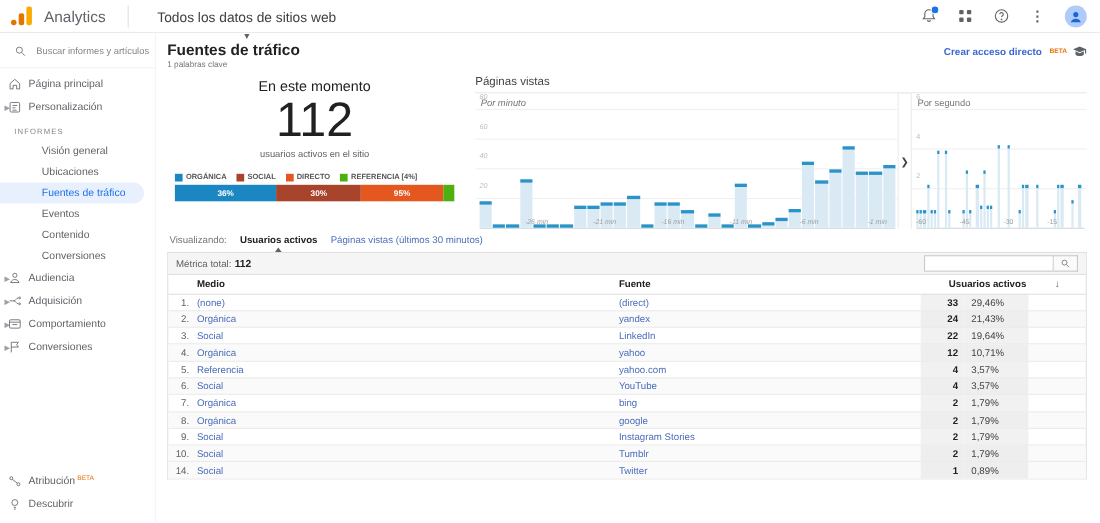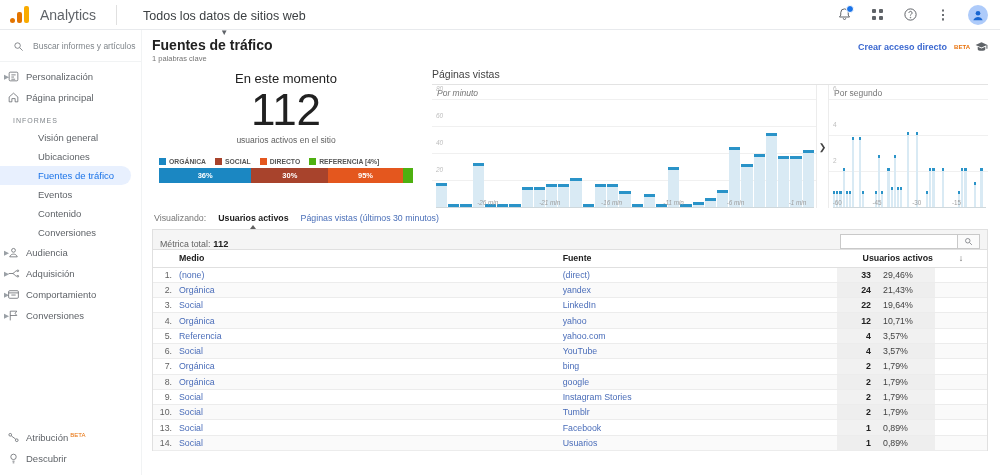--- a/index.html
+++ b/index.html
@@ -105,21 +105,21 @@
   .viewing { display:flex; align-items:center; gap:12px; font-size:8.8px; color:#757575;
     margin-top:5px; padding-left:2px; }
   .viewing .sel { color:#212121; font-weight:bold; position:relative; cursor:pointer; }
   .viewing .sel .caret-up { position:absolute; left:50%; bottom:-6px; transform:translateX(-50%);
     width:0; height:0; border-left:3px solid transparent; border-right:3px solid transparent;
     border-bottom:4px solid #616161; }
   .viewing .alt { color:#4a6fb8; cursor:pointer; }
 
   
   .table-wrap { margin-top:6px; border:1px solid #e0e0e0; border-bottom:none; }
-  .metric-bar { height:20px; background:#f5f5f5; display:flex; align-items:flex-end;
+  .metric-bar { height:20px; background:#f5f5f5; display:flex; align-items:center;
     padding:0 7px; font-size:8.8px; color:#616161; border-bottom:1px solid #e0e0e0; }
   .metric-bar b { color:#212121; margin-left:3px; font-size:9.3px; }
   .search-box { margin-left:auto; display:flex; align-items:stretch; }
   .search-box input { width:118px; height:15px; border:1px solid #c9c9c9; font-size:8.5px;
     padding:0 4px; outline:none; font-family:"Liberation Sans",sans-serif; }
   .search-box button { width:22px; height:15px; border:1px solid #c9c9c9; border-left:none;
     background:#fbfbfb; display:flex; align-items:center; justify-content:center; cursor:pointer; }
   .search-box svg { width:9px; height:9px; stroke:#5f6368; fill:none; stroke-width:1.8; }
 
   table { width:100%; border-collapse:collapse; table-layout:fixed; }
@@ -198,32 +198,32 @@
 
   <nav class="sidebar">
     <div class="search-row">
       <svg viewBox="0 0 24 24">
           <circle cx="10" cy="10" r="6"></circle>
           <path d="M15 15l6 6"></path>
         </svg>
       <input type="text" placeholder="Buscar informes y artículos" style="">
     </div>
     <div class="nav-item">
+      <svg viewBox="0 0 24 24">
+          <path d="M4 11l8-7 8 7v9h-5v-6h-6v6H4z"></path>
+        </svg>
+      <span>Página principal</span>
+    </div>
+    <div class="nav-item">
       <span class="chev">▶</span>
       <svg viewBox="0 0 24 24">
           <rect x="4" y="4" width="16" height="16" rx="2"></rect>
           <path d="M8 9h8M8 13h5M8 17h7"></path>
         </svg>
       <span>Personalización</span>
-    </div>
-    <div class="nav-item">
-      <svg viewBox="0 0 24 24">
-          <path d="M4 11l8-7 8 7v9h-5v-6h-6v6H4z"></path>
-        </svg>
-      <span>Página principal</span>
     </div>
     <div class="section-label">INFORMES</div>
     <div class="sub-item">Visión general</div>
     <div class="sub-item">Ubicaciones</div>
     <div class="sub-item selected">Fuentes de tráfico</div>
     <div class="sub-item">Eventos</div>
     <div class="sub-item">Contenido</div>
     <div class="sub-item">Conversiones</div>
     <div class="nav-item">
       <span class="chev">▶</span>
@@ -678,32 +678,24 @@
               <td class="tail"></td>
             </tr>
             <tr class="even">
               <td class="num">10.</td>
               <td class="medio"><a>Social</a></td>
               <td class="fuente"><a>Tumblr</a></td>
               <td class="count">2</td>
               <td class="pct">1,79%</td>
               <td class="tail"></td>
             </tr>
-            <tr class="odd">
-              <td class="num">13.</td>
-              <td class="medio"><a>Social</a></td>
-              <td class="fuente"><a>Facebook</a></td>
-              <td class="count">1</td>
-              <td class="pct">0,89%</td>
-              <td class="tail"></td>
-            </tr>
             <tr class="even">
               <td class="num">14.</td>
               <td class="medio"><a>Social</a></td>
-              <td class="fuente"><a>Usuarios</a></td>
+              <td class="fuente"><a>Twitter</a></td>
               <td class="count">1</td>
               <td class="pct">0,89%</td>
               <td class="tail"></td>
             </tr>
           </tbody>
       </table>
     </div>
   </main>
 </div>
 

